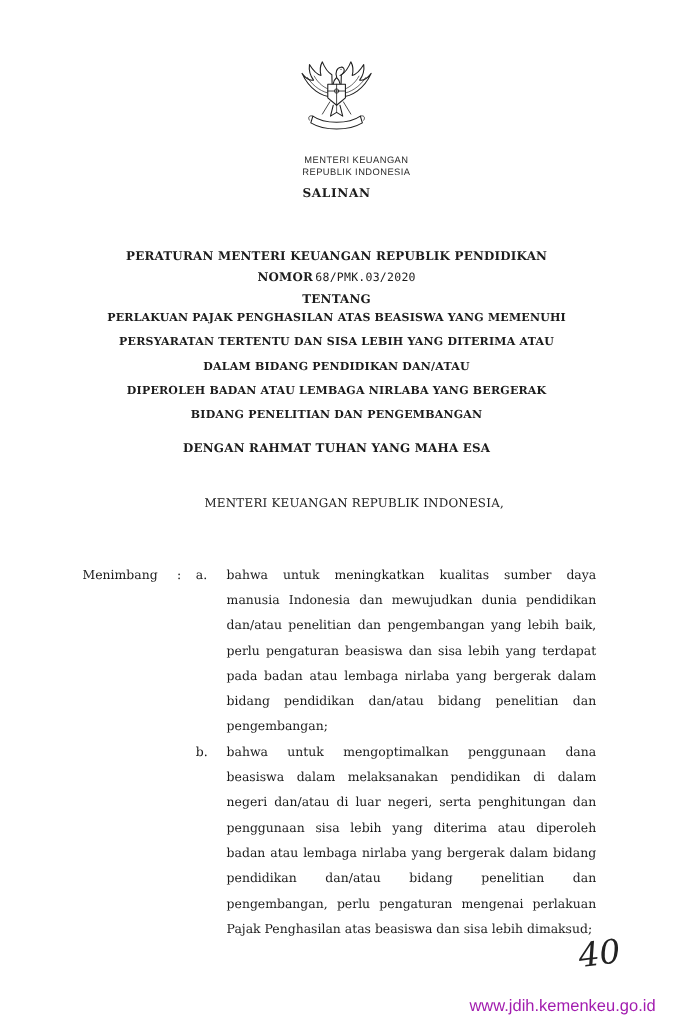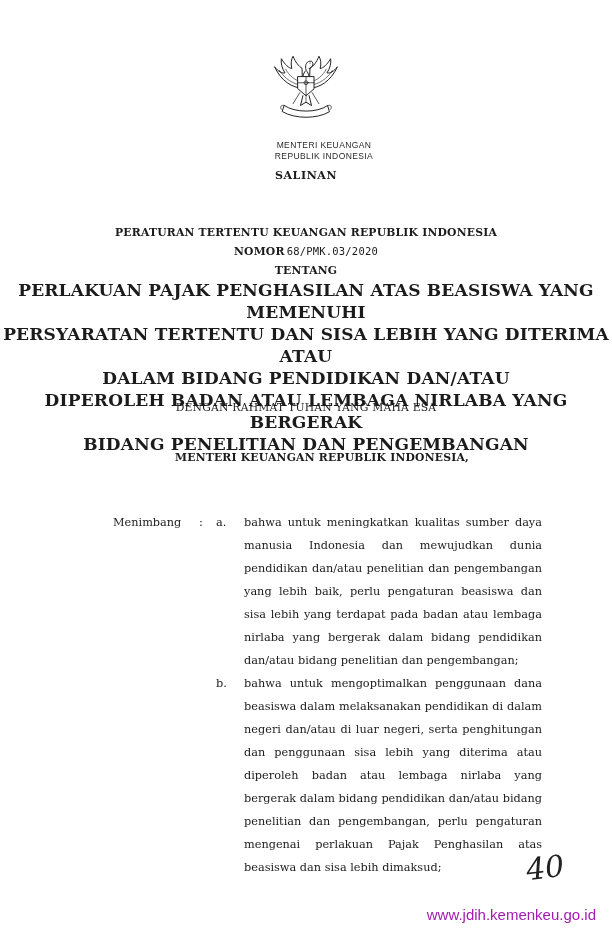--- a/index.html
+++ b/index.html
@@ -31,37 +31,37 @@
   }
   .bold { font-weight:bold; }
   .nomor-line { white-space:nowrap; }
   .nomor-value {
     font-family:"DejaVu Sans Mono","Liberation Mono",monospace;
     font-size:10.5px; margin-left:2px; font-weight:normal;
   }
 
   .subject {
     position:absolute; top:279px; width:100%; text-align:center;
-    font-weight:bold; font-size:17px; line-height:22px; letter-spacing:0.2px;
+    font-weight:bold; font-size:10px; line-height:22px; letter-spacing:0.2px;
   }
 
   .invocation {
     position:absolute; top:401px; width:100%; text-align:center;
-    font-weight:normal; font-size:10.8px; letter-spacing:0.2px;
+    font-weight:bold; font-size:10.8px; letter-spacing:0.2px;
   }
   .authority {
     position:absolute; top:451px; width:100%; text-align:center;
-    font-weight:bold; font-size:10.8px; letter-spacing:0.2px;padding-left:32px;
+    font-weight:normal; font-size:10.8px; letter-spacing:0.2px;padding-left:32px;
   }
 
   .menimbang {
     position:absolute; top:511px; left:75px; right:70px;
     display:flex; font-size:11.3px; line-height:23px;
   }
-  .m-label { width:86px; flex:0 0 auto;margin-left:38px; }
+  .m-label { width:86px; flex:0 0 auto; }
   .m-colon { width:17px; flex:0 0 auto; }
   .m-items { flex:1 1 auto; }
   .m-item { display:flex; }
   .m-letter { width:28px; flex:0 0 auto; }
   .m-text { flex:1 1 auto; text-align:justify; text-justify:inter-word; }
 
   .handwritten {
     position:absolute; top:850px; right:48px;
     font-size:30px; font-style:italic;
     font-family:"DejaVu Serif",serif; color:#222;
@@ -115,21 +115,21 @@
   </div>
 
   <div class="ministry">
     <div>MENTERI KEUANGAN</div>
     <div>REPUBLIK INDONESIA</div>
   </div>
 
   <div class="salinan">SALINAN</div>
 
   <div class="title-block">
-    <div class="bold">PERATURAN TERTENTU KEUANGAN REPUBLIK INDONESIA</div>
+    <div class="bold">PERATURAN MENTERI KEUANGAN REPUBLIK PENDIDIKAN</div>
     <div class="nomor-line">
       <span class="bold">NOMOR</span><span class="nomor-value">68/PMK.03/2020</span>
     </div>
     <div class="bold">TENTANG</div>
   </div>
 
   <div class="subject">
     <div>PERLAKUAN PAJAK PENGHASILAN ATAS BEASISWA YANG MEMENUHI</div>
     <div>PERSYARATAN TERTENTU DAN SISA LEBIH YANG DITERIMA ATAU</div>
     <div>DALAM BIDANG PENDIDIKAN DAN/ATAU</div>

